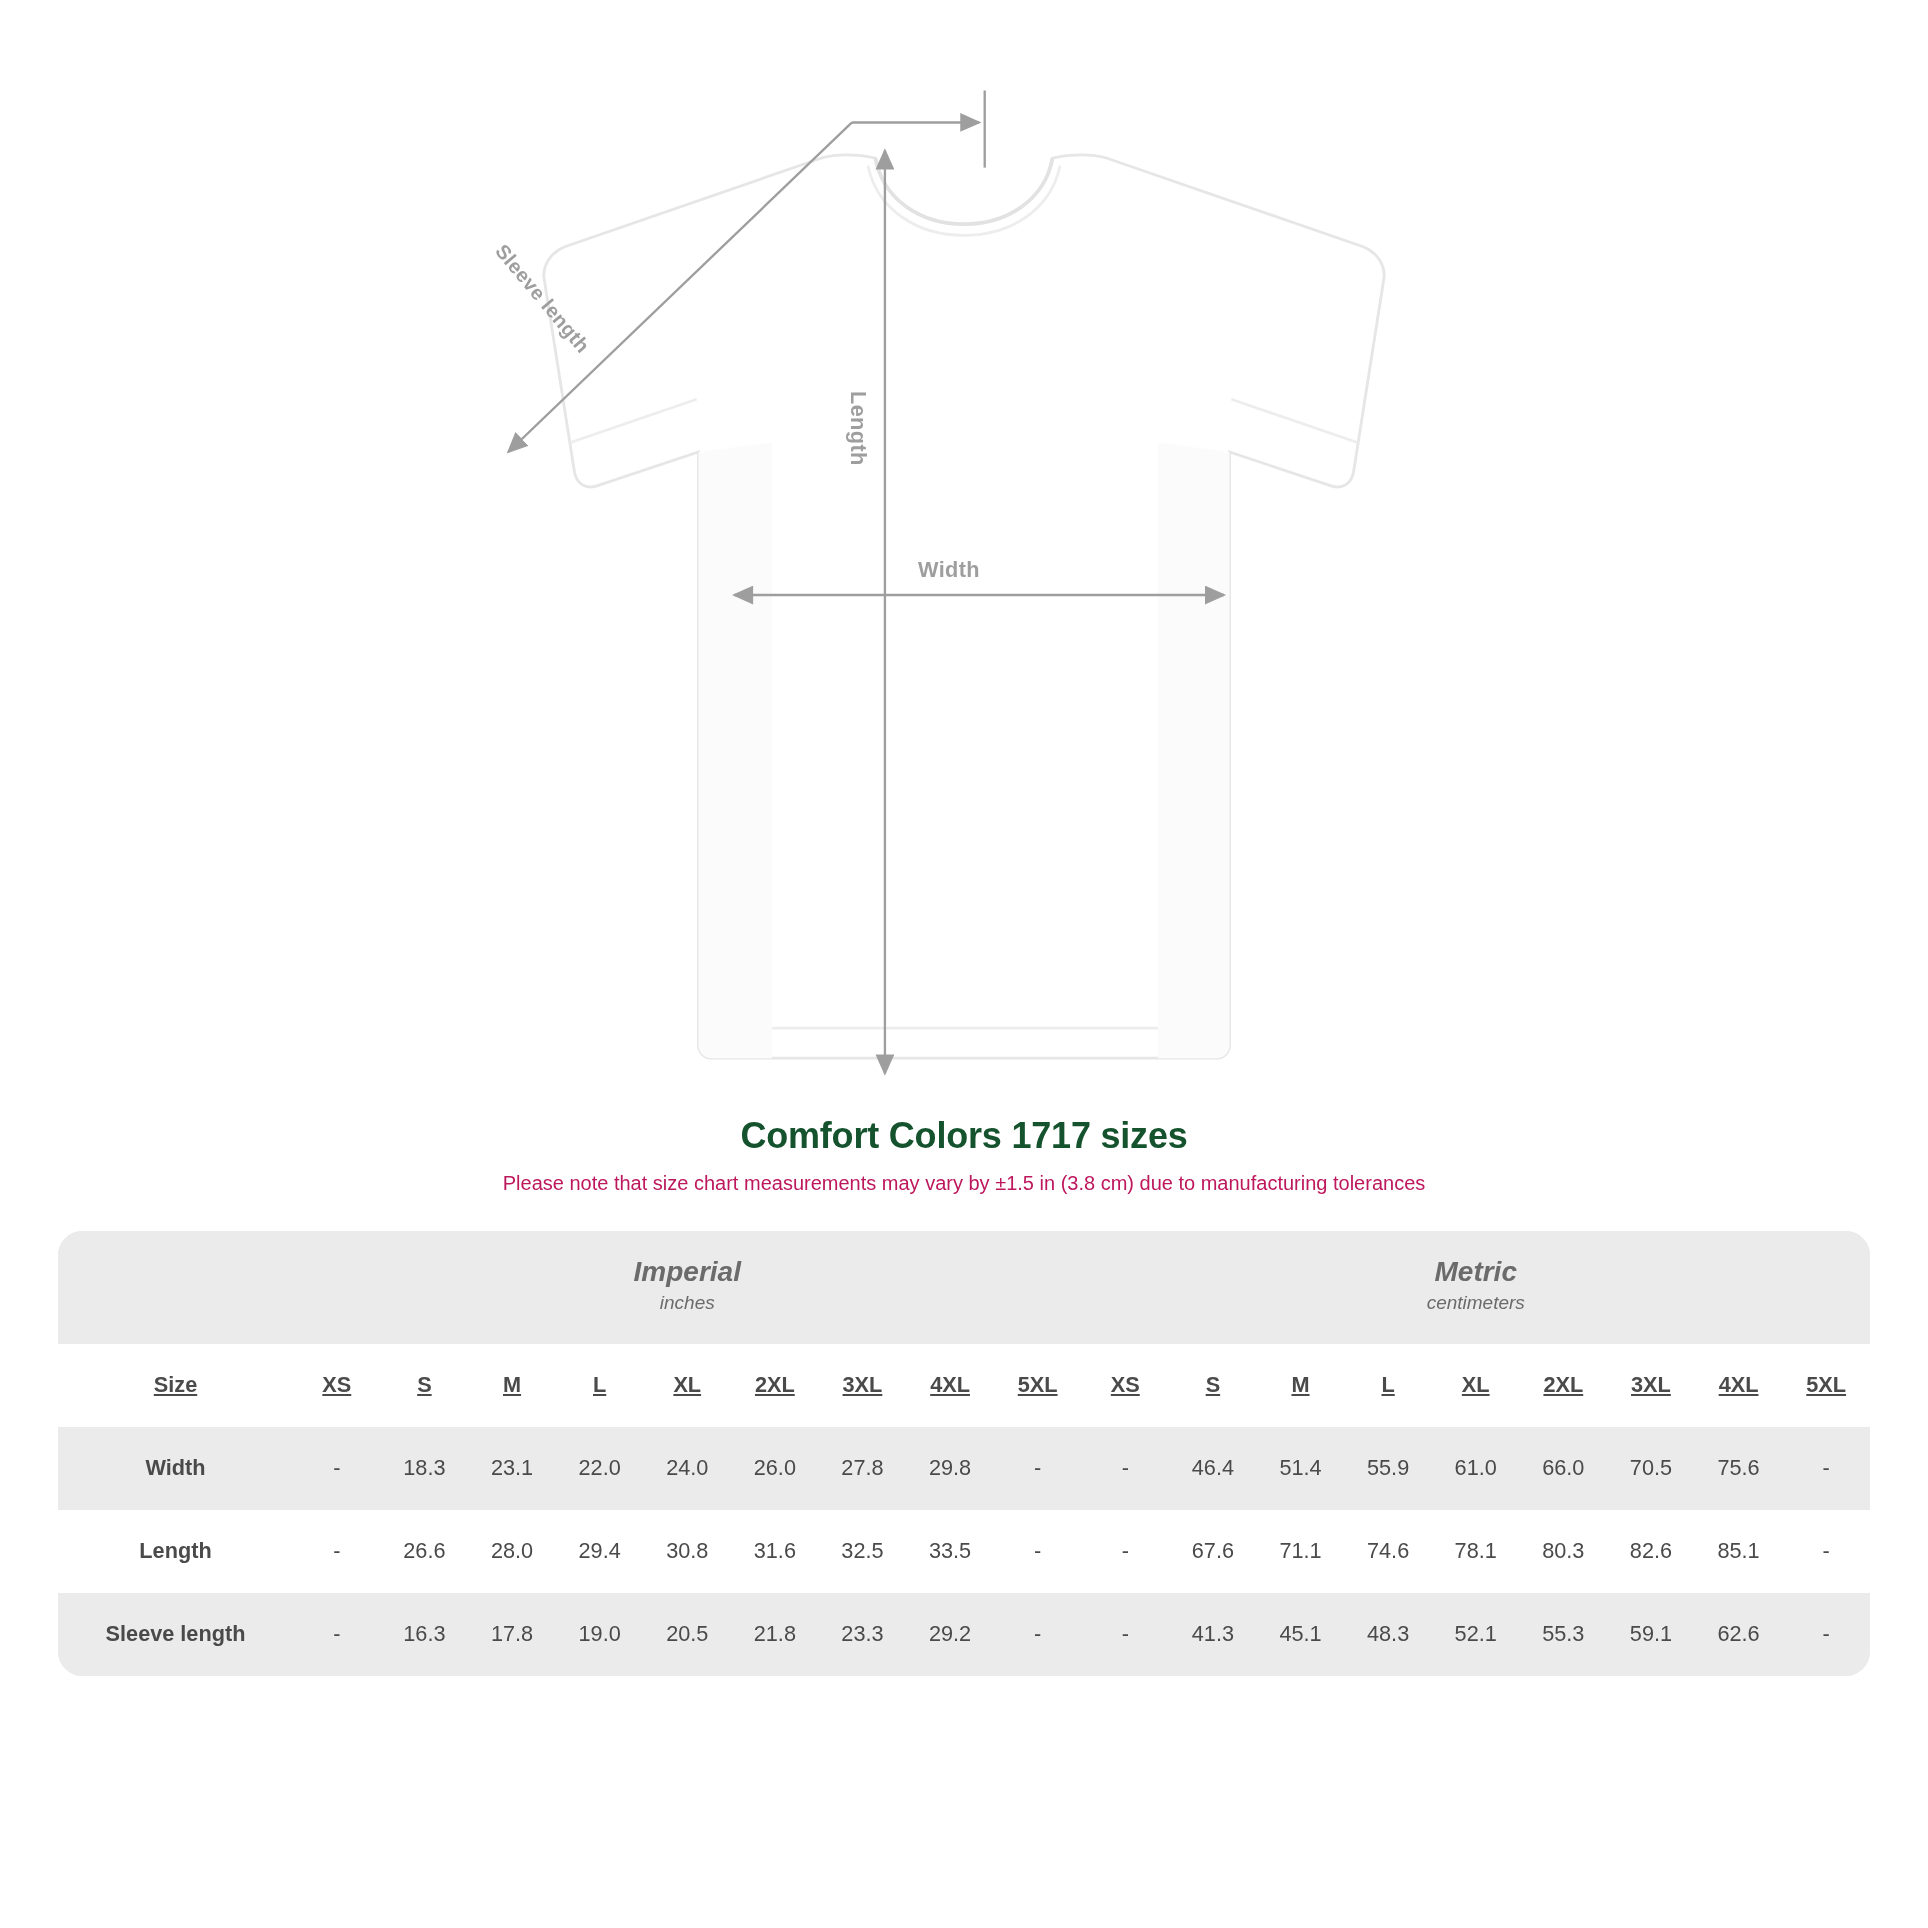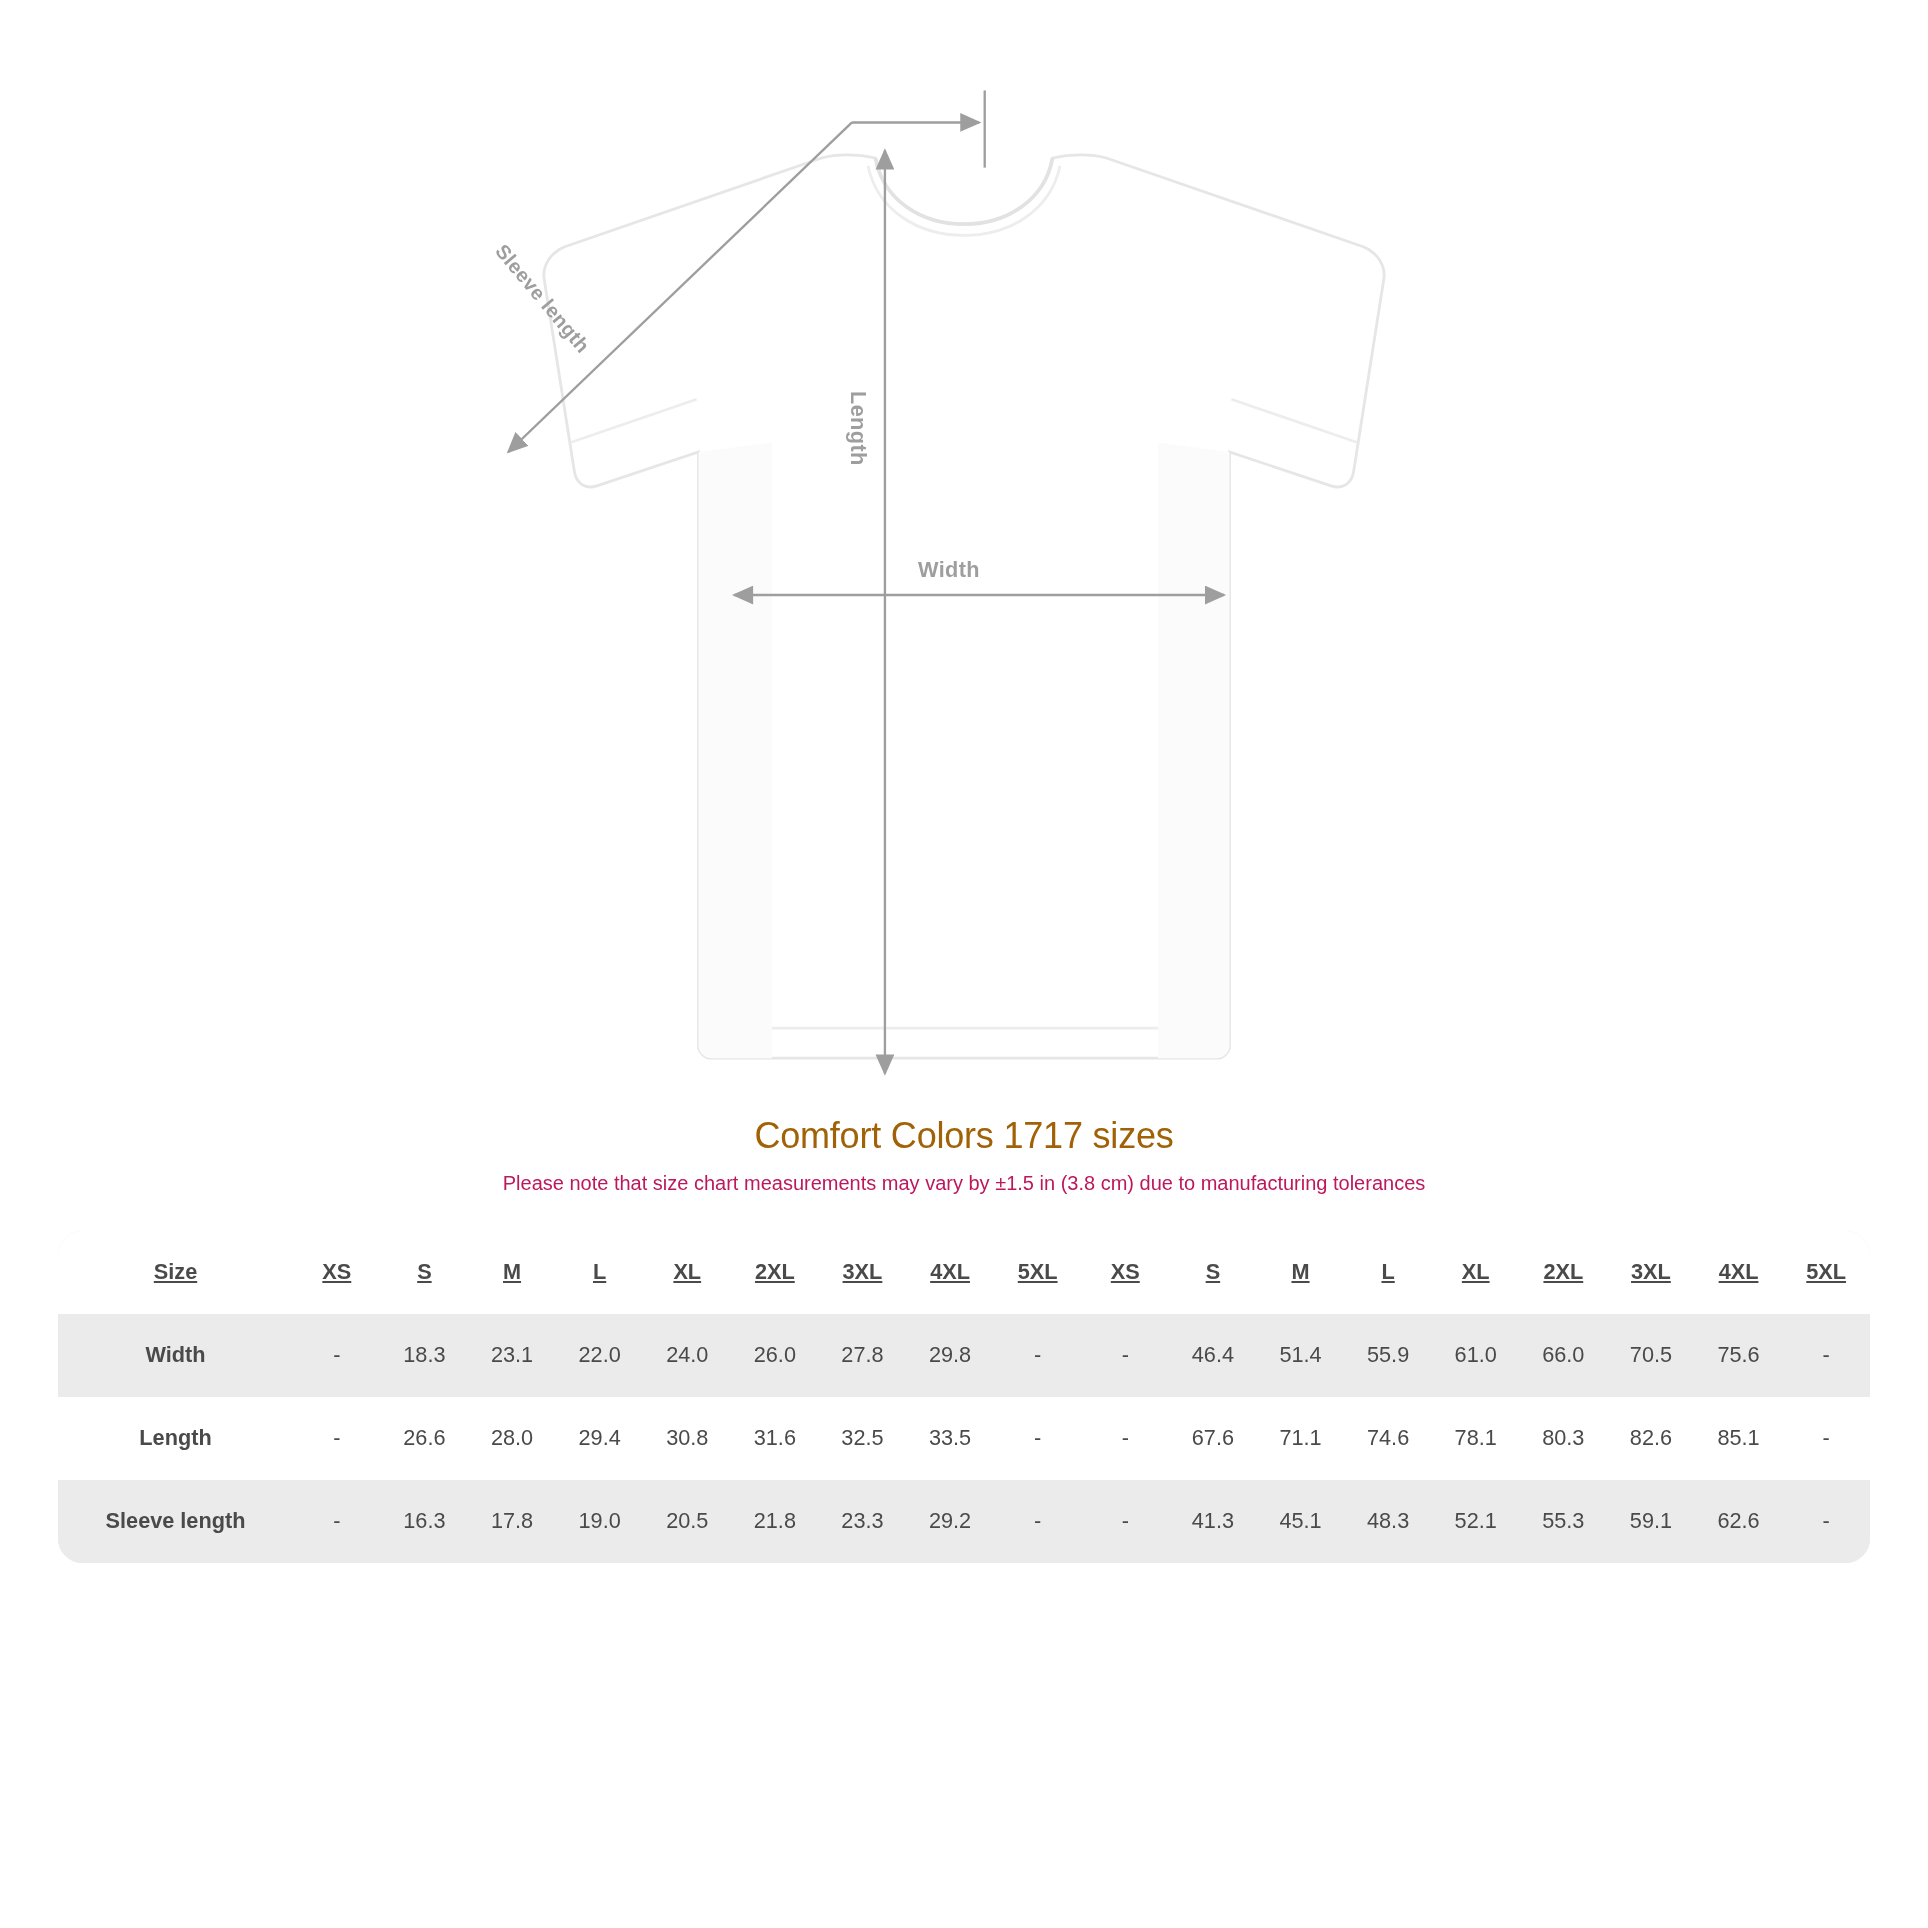--- a/index.html
+++ b/index.html
@@ -63,22 +63,22 @@
     color: #9e9e9e;
   }
 
   
   .title-block {
     text-align: center;
     margin-top: 3.8px;
   }
   .chart-title {
     font-size: 36px;
-    font-weight: normal;
-    color: #a16207;
+    font-weight: bold;
+    color: #14532d;
     letter-spacing: -0.2px;
   }
   .chart-note {
     font-size: 20px;
     color: #be185d;
     margin-top: 15px;
   }
 
   
   .table-wrap {
@@ -229,20 +229,31 @@
           <col class="col-cell">
           <col class="col-cell">
           <col class="col-cell">
           <col class="col-cell">
           <col class="col-cell">
           <col class="col-cell">
           <col class="col-cell">
           <col class="col-cell">
         </colgroup>
       <tbody id="table-body">
+          <tr class="unit-head">
+            <td></td>
+            <td colspan="9">
+              <div class="unit-system">Imperial</div>
+              <div class="unit-sub">inches</div>
+            </td>
+            <td colspan="9">
+              <div class="unit-system">Metric</div>
+              <div class="unit-sub">centimeters</div>
+            </td>
+          </tr>
           <tr class="hdr-row">
             <td class="rowlabel">Size</td>
             <td>XS</td>
             <td>S</td>
             <td>M</td>
             <td>L</td>
             <td>XL</td>
             <td>2XL</td>
             <td>3XL</td>
             <td>4XL</td>

